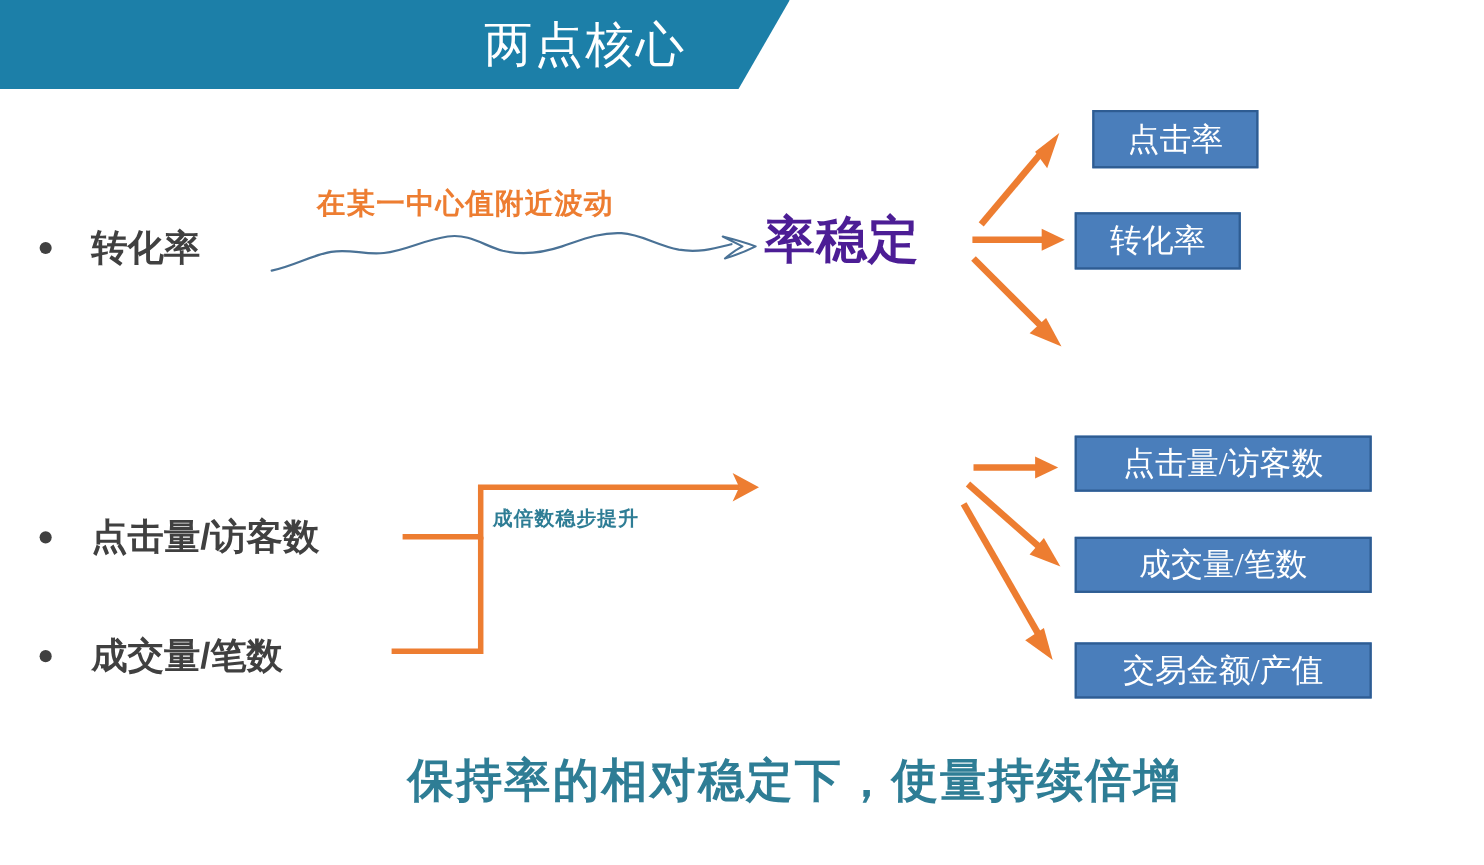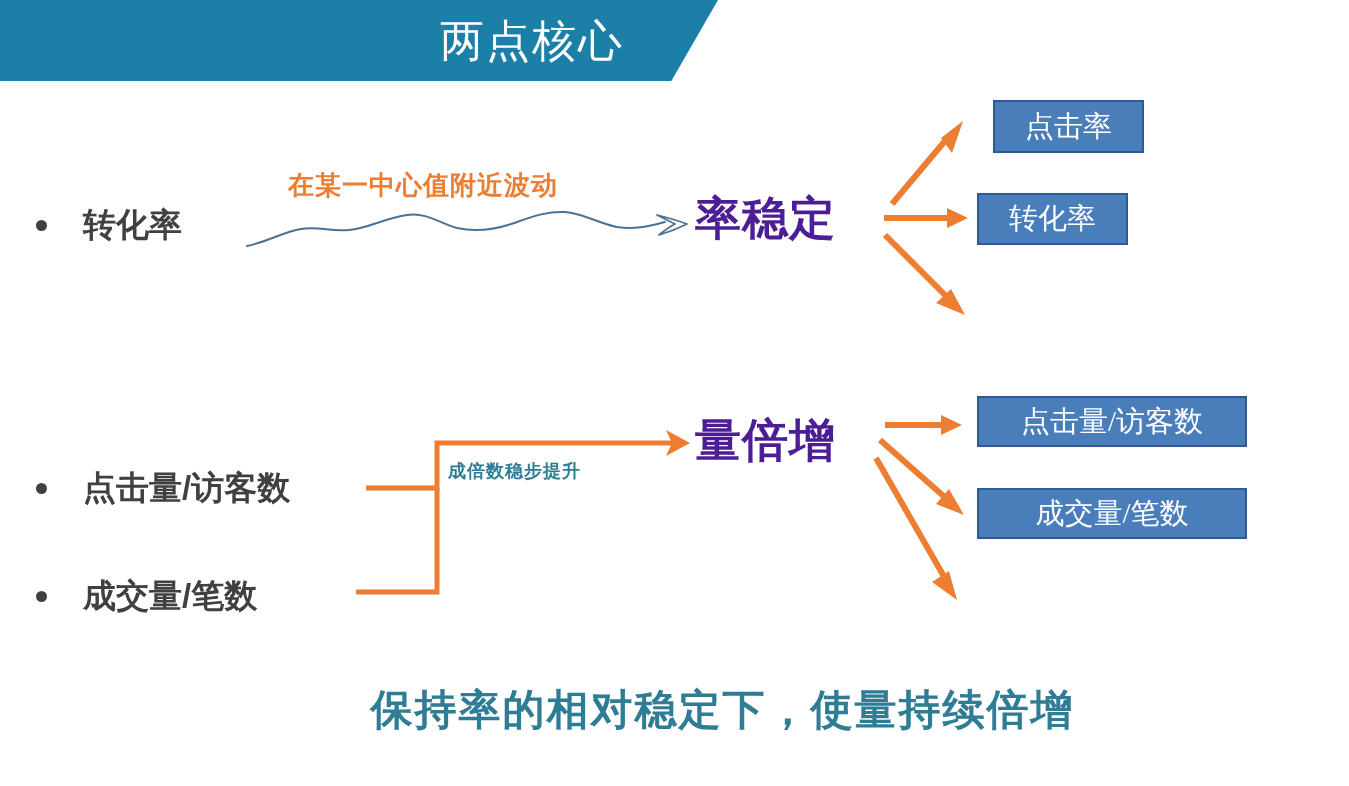--- a/index.html
+++ b/index.html
@@ -177,21 +177,20 @@
     <path d="M2,48 C22,44 38,34 56,31 C74,28 86,34 104,32
              C124,30 140,20 162,17 C182,14 196,26 212,30
              C230,34 248,32 266,26 C284,20 300,13 320,14
              C338,15 352,25 372,29 C390,32 404,28 420,24" fill="none" stroke="#4A7296" stroke-width="2" stroke-linecap="round"></path>
 
     <path d="M412,17 C424,20 434,23 442,26 C434,30 424,34 414,37
              C420,32 426,28 430,26 C424,23 418,20 412,17 Z" fill="none" stroke="#4A7296" stroke-width="1.8" stroke-linejoin="round"></path>
   </svg>
 
   <div class="red-emph" id="rate-stable">率稳定</div>
-  <div class="red-emph" id="volume-grow">量倍增</div>
 
   <svg class="svg-layer">
 
     <path d="M366,488 L437,488 L437,443 L672,443" fill="none" stroke="#ED7D31" stroke-width="5"></path>
 
     <path d="M356,592 L437,592 L437,488" fill="none" stroke="#ED7D31" stroke-width="5"></path>
 
     <path d="M666,430 L690,443 L666,456 L672,443 Z" fill="#ED7D31"></path>
   </svg>
 
@@ -225,16 +224,17 @@
       <line x1="876" y1="458" x2="946" y2="580" stroke="#ED7D31" stroke-width="6"></line>
       <path d="M957,600 L932,582 L949,571 Z" fill="#ED7D31"></path>
     </g>
   </svg>
 
   <div class="metric-box" style="left:977px; top:100px; width:151px; height:53px;margin-left:16px;">点击率</div>
   <div class="metric-box" style="left:977px; top:193px; width:151px; height:52px;">转化率</div>
 
   <div class="metric-box" style="left:977px; top:396px; width:270px; height:51px;">点击量/访客数</div>
   <div class="metric-box" style="left:977px; top:488px; width:270px; height:51px;">成交量/笔数</div>
+  <div class="metric-box" style="left:977px; top:584px; width:270px; height:51px;">交易金额/产值</div>
 
   <div id="conclusion">保持率的相对稳定下，使量持续倍增</div>
 
 </div>
 
 </body></html>

